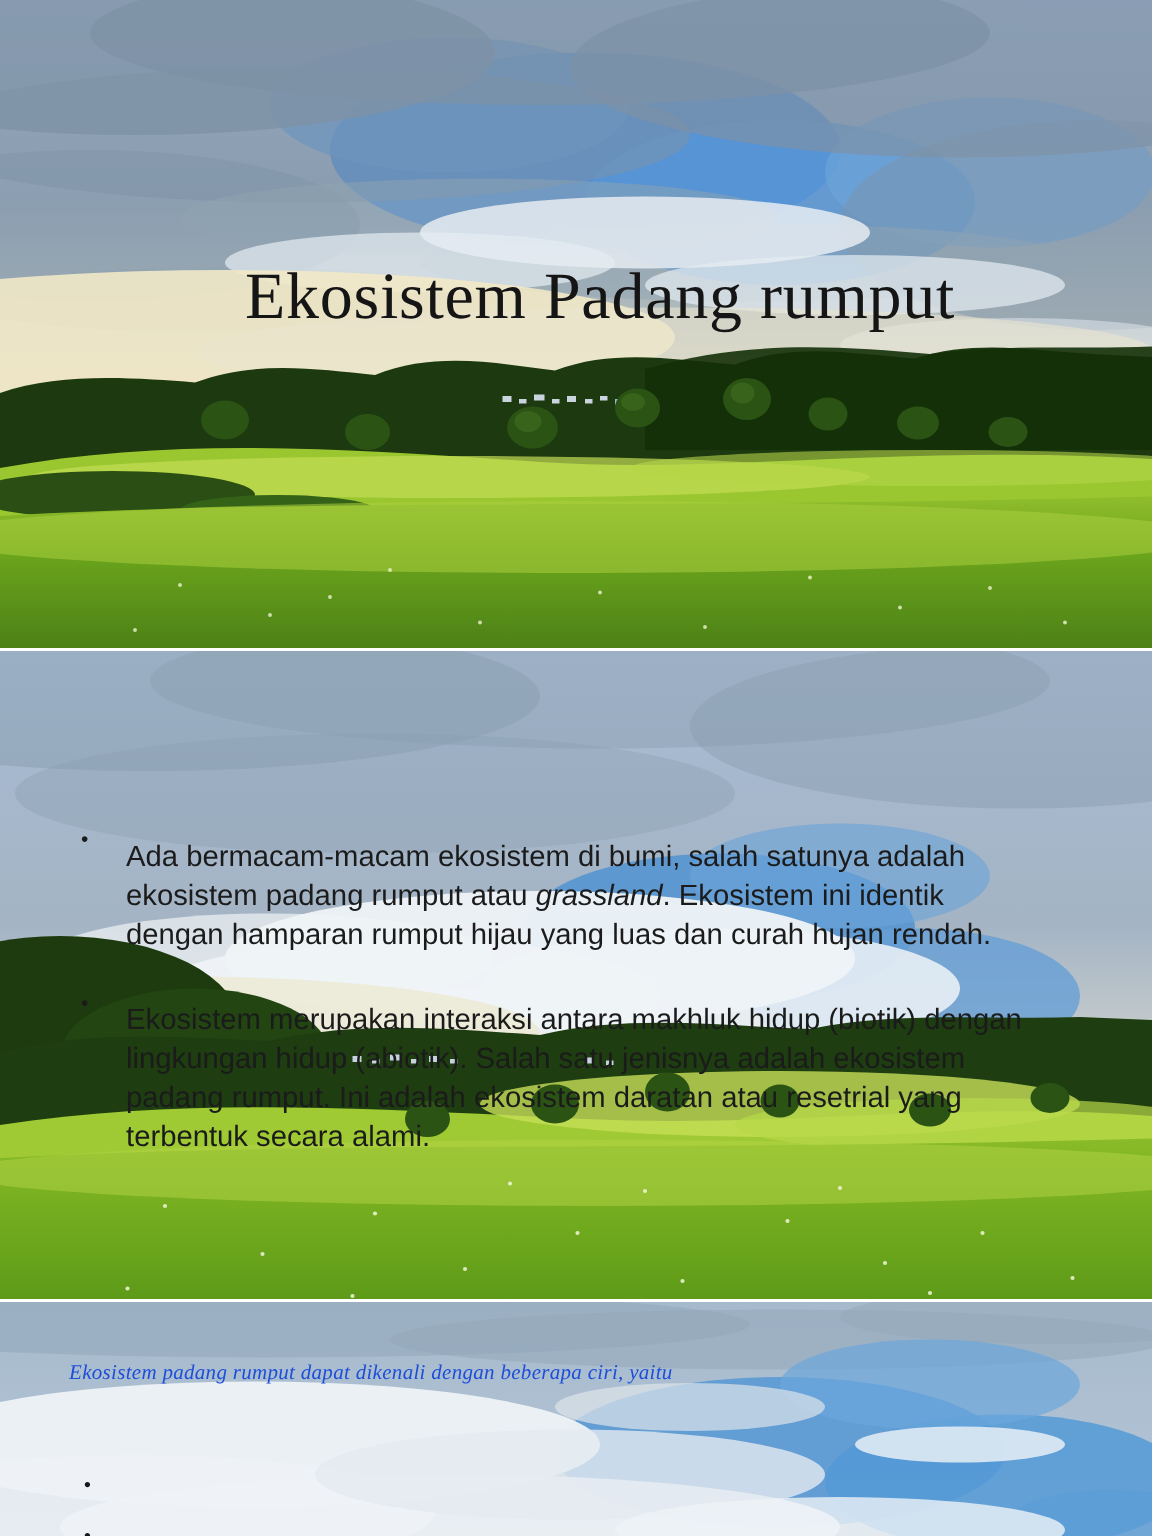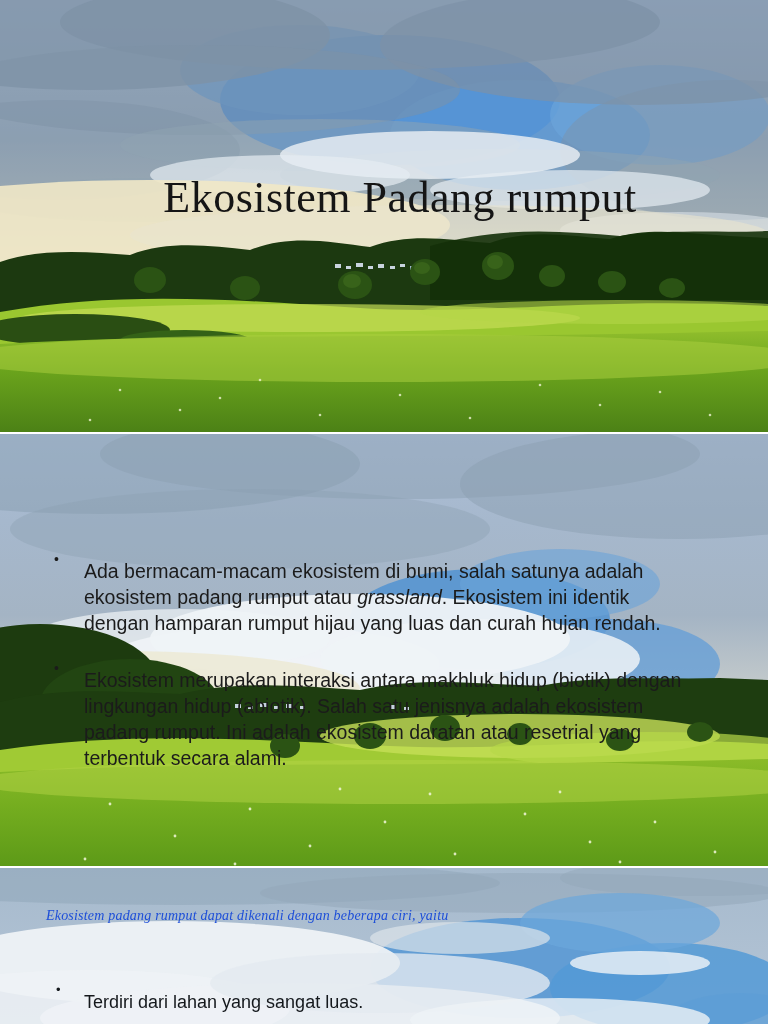--- a/index.html
+++ b/index.html
@@ -328,21 +328,20 @@
       <ellipse cx="380" cy="115" rx="170" ry="30" fill="#e4eaf0" opacity="0.8"></ellipse>
       <ellipse cx="560" cy="152" rx="150" ry="22" fill="#eef2f6" opacity="0.8"></ellipse>
       <ellipse cx="700" cy="185" rx="150" ry="24" fill="#e8edf2" opacity="0.7"></ellipse>
       <ellipse cx="460" cy="70" rx="90" ry="16" fill="#dde4ea" opacity="0.7"></ellipse>
       <ellipse cx="640" cy="95" rx="70" ry="12" fill="#f0f4f7" opacity="0.8"></ellipse>
     </svg>
     <h2 class="ciri-heading">Ekosistem padang rumput dapat dikenali dengan beberapa ciri, yaitu</h2>
     <div class="ciri-bullets">
       <div class="bullet-row">
         <span class="bullet-marker">•</span>
-        <p class="bullet-text">Terdiri dari lahan yang sangat luas.</p>
       </div>
       <div class="bullet-row">
         <span class="bullet-marker">•</span>
         <p class="bullet-text">Terdapat di daerah beriklim tropis dan subtropis</p>
       </div>
     </div>
   </section>
 
 </div>
 

